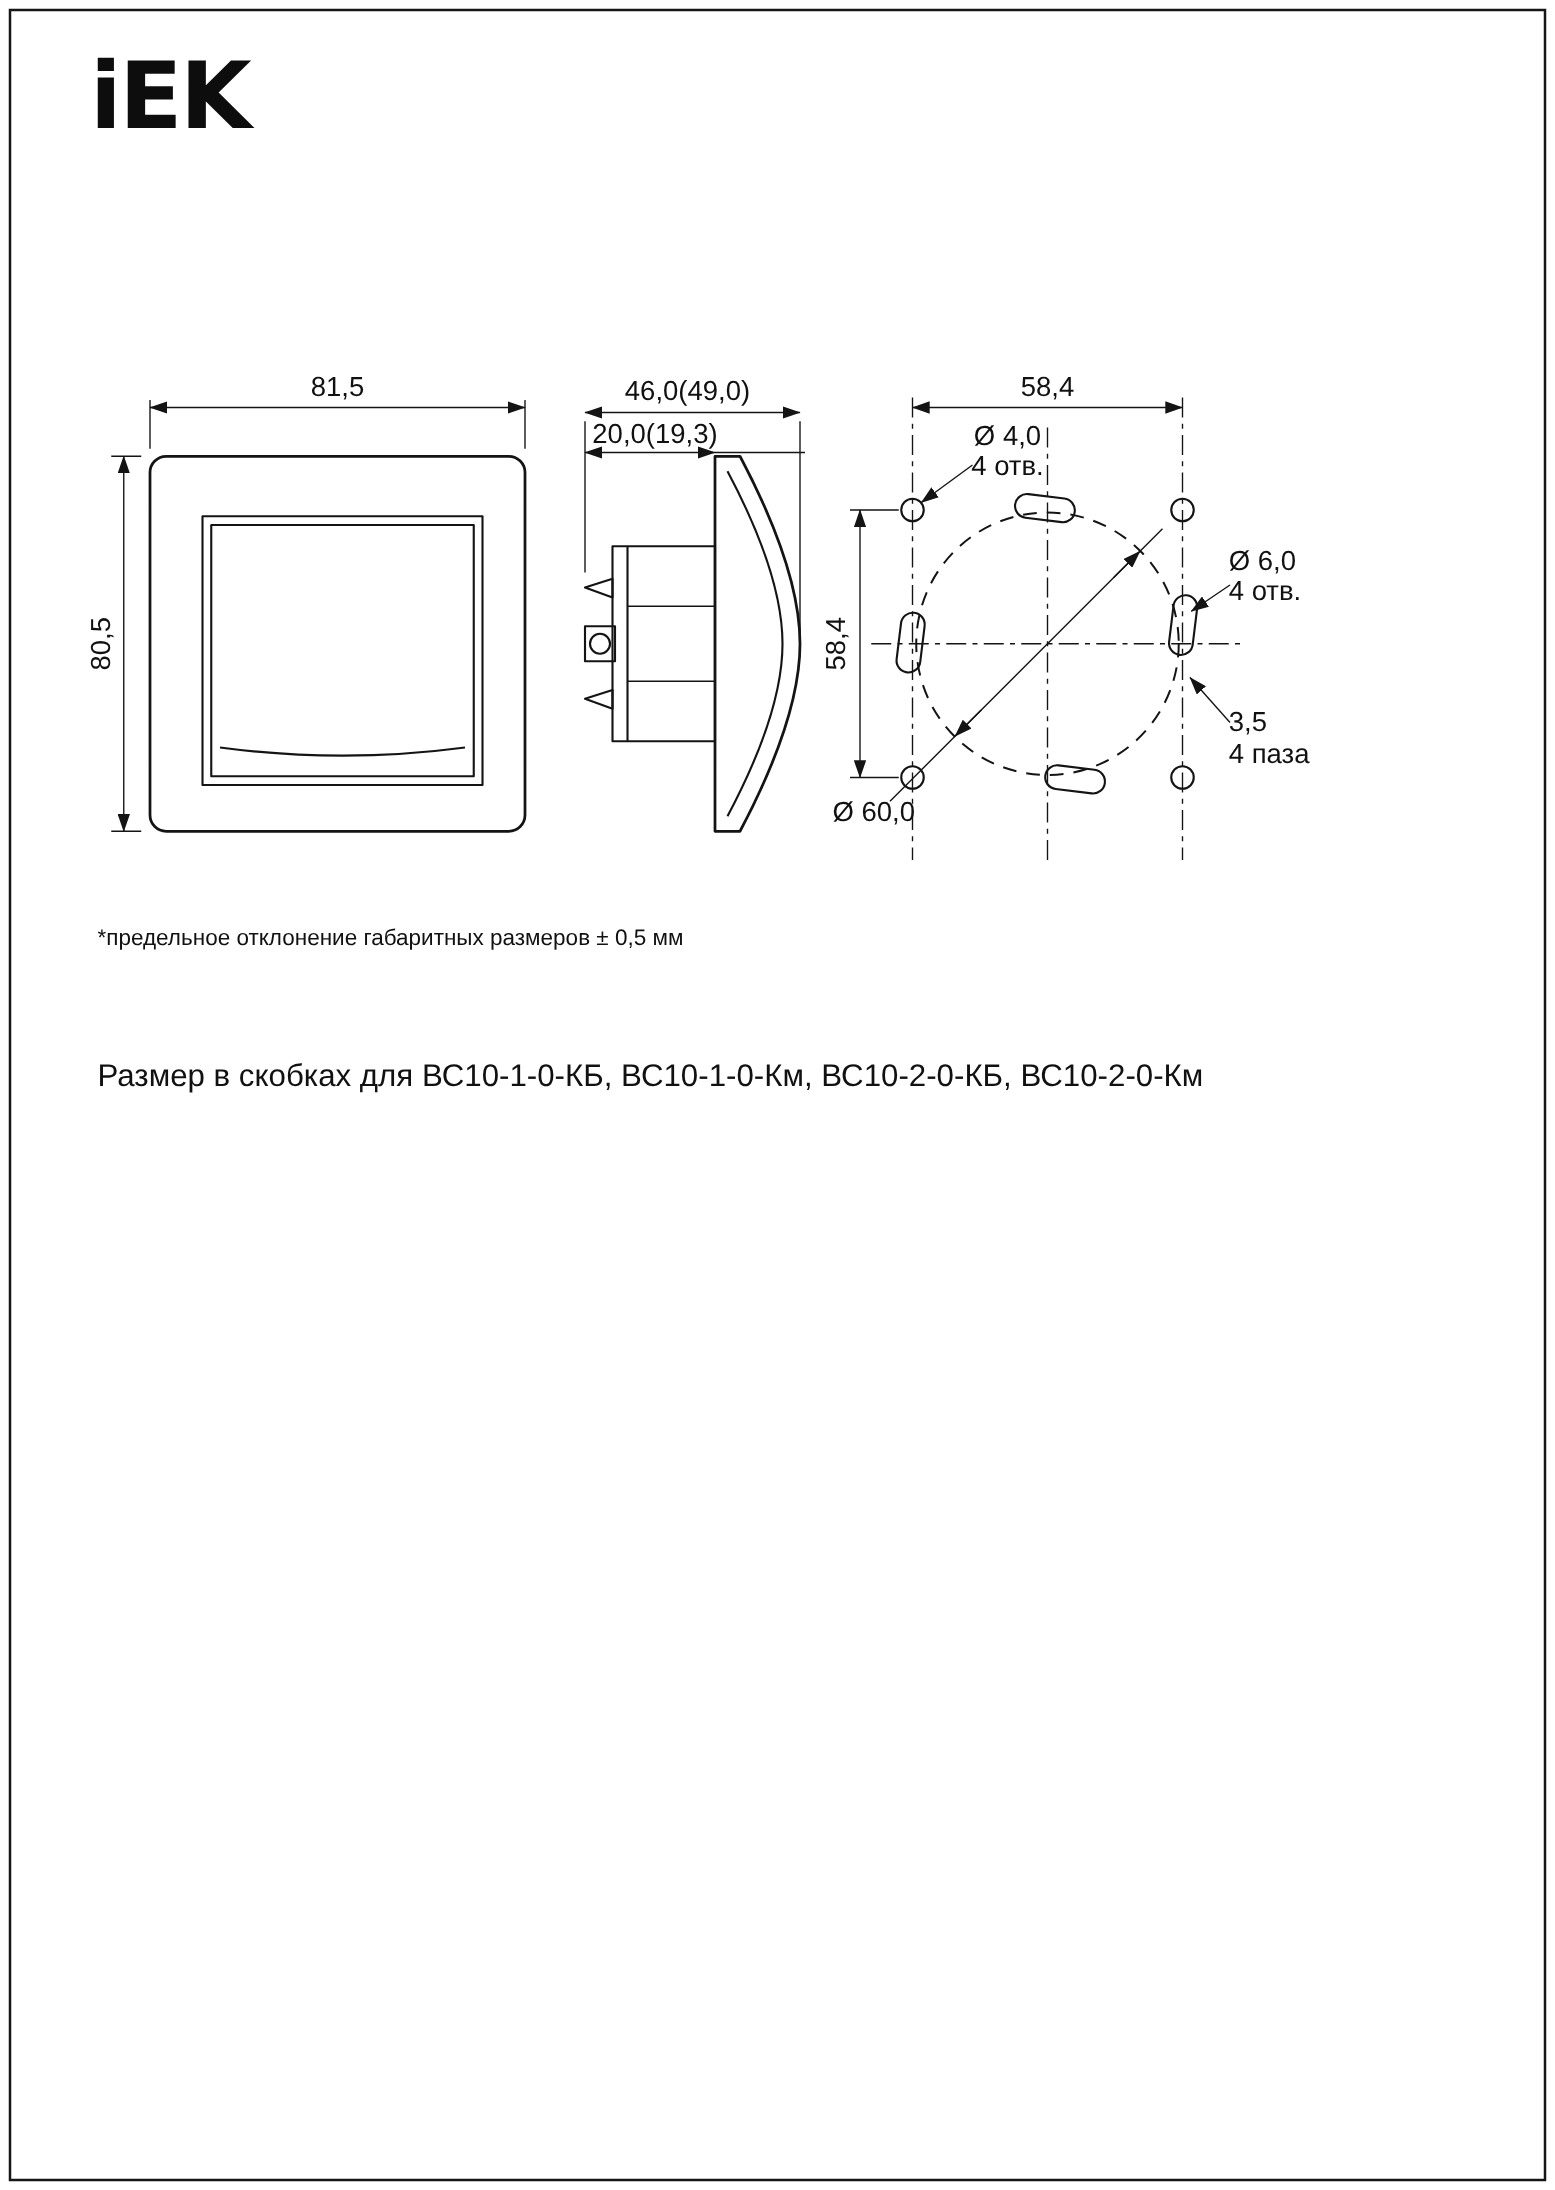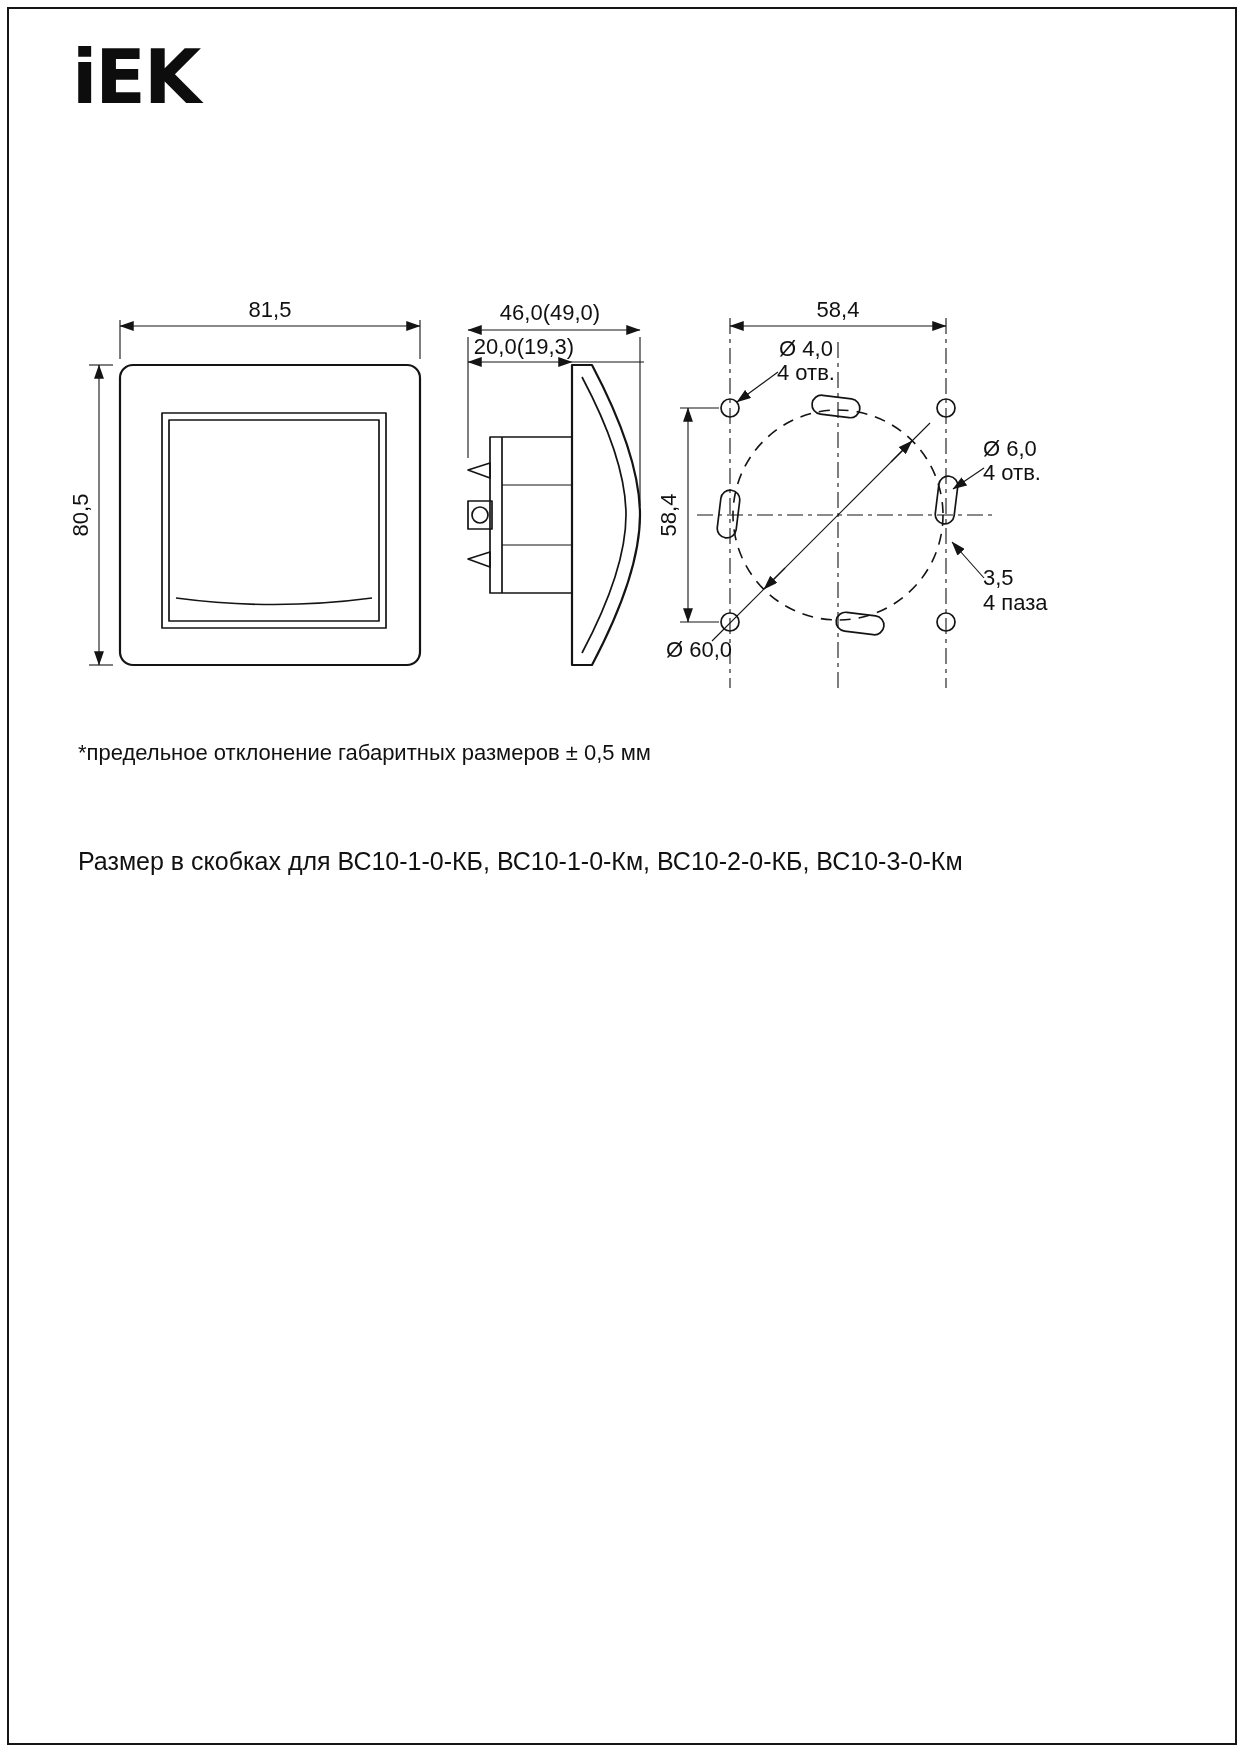--- a/index.html
+++ b/index.html
@@ -12,21 +12,21 @@
     font-family:"DejaVu Sans","Liberation Sans",sans-serif;
     font-size:74px; font-weight:800; color:#0d0d0d; letter-spacing:-2px;
   }
   .drawing { position:absolute; left:0; top:280px; width:1244px; height:450px; }
   .drawing text { font-family:"Liberation Sans",sans-serif; font-size:22px; fill:#111; }
   .ol  { fill:none; stroke:#141414; stroke-width:2.2; stroke-linejoin:round; }
   .ol2 { fill:none; stroke:#141414; stroke-width:1.7; stroke-linejoin:round; }
   .dim { fill:none; stroke:#141414; stroke-width:1.1; }
   .cl  { fill:none; stroke:#141414; stroke-width:1.1; stroke-dasharray:16 5 4 5; }
   .dash{ fill:none; stroke:#141414; stroke-width:1.6; stroke-dasharray:11 8; }
-  .note { position:absolute; left:78px; top:740px; font-size:22px; color:#111;text-align:right; }
+  .note { position:absolute; left:78px; top:740px; font-size:18px; color:#111;text-align:right; }
   .caption { position:absolute; left:78px; top:843px; font-size:25px; line-height:37px; color:#111; }
 </style>
 </head>
 <body>
 
 <div class="page">
   <div class="frame"></div>
 
   <div class="logo">iEK</div>
 
@@ -121,15 +121,15 @@
 
       <text x="983" y="305">3,5</text>
       <text x="983" y="330">4 паза</text>
       <line class="dim" x1="984" y1="298" x2="952" y2="262" marker-end="url(#arr)"></line>
     </g>
   </svg>
 
   <div class="note">*предельное отклонение габаритных размеров ± 0,5 мм</div>
 
   <div class="caption">
-    <div>Размер в скобках для ВС10-1-0-КБ, ВС10-1-0-Км, ВС10-2-0-КБ, ВС10-3-0-Км</div>
+    <div>Размер в скобках для ВС10-1-0-КБ, ВС10-1-0-Км, ВС10-2-0-КБ, ВС10-2-0-Км</div>
   </div>
 </div>
 
 </body></html>

